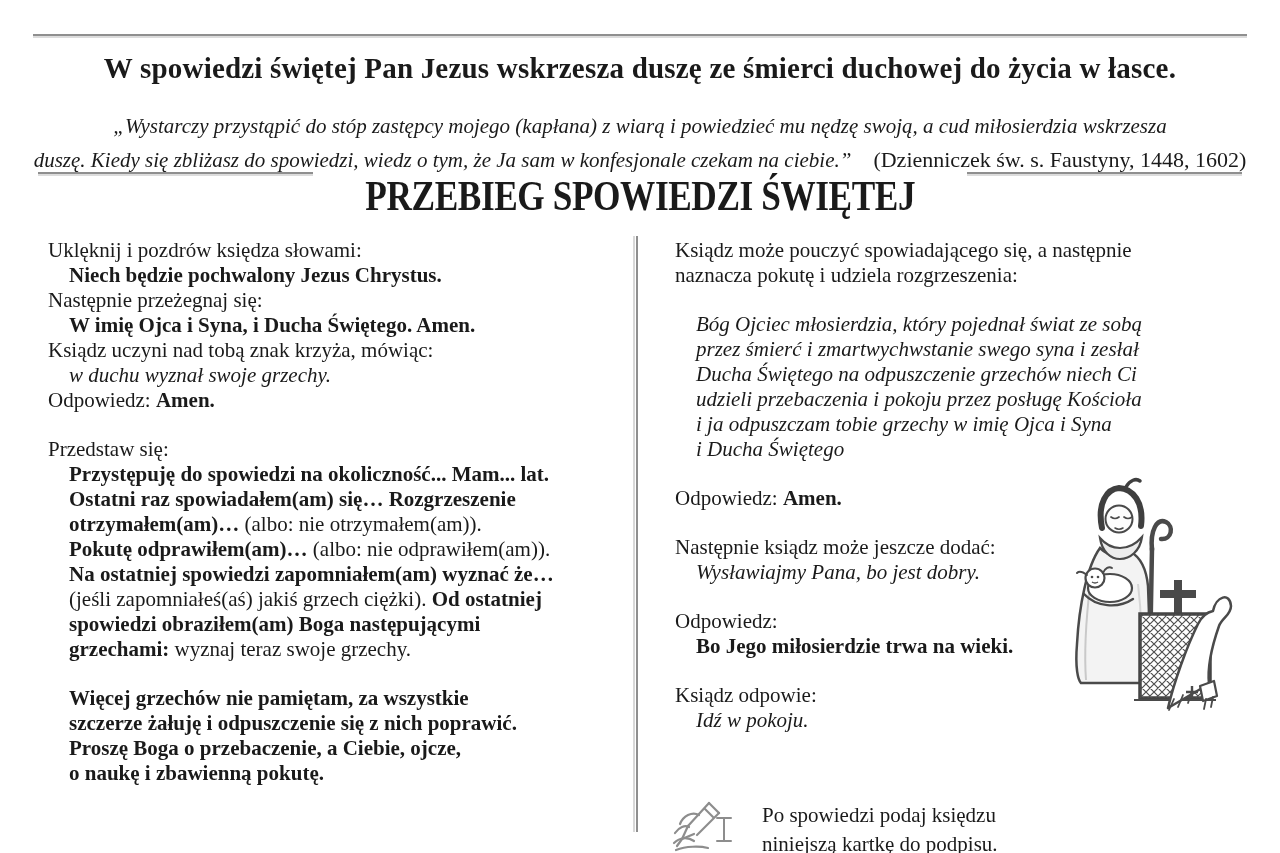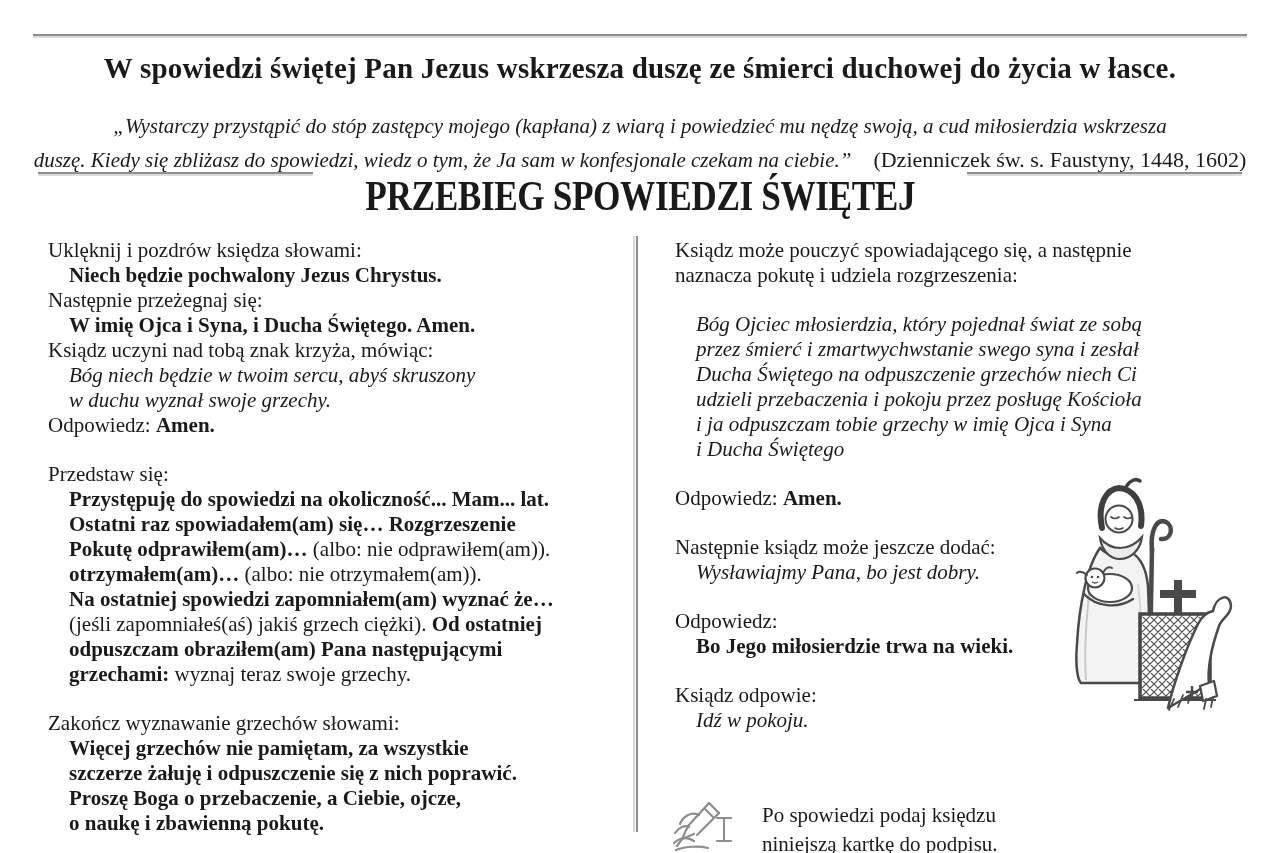--- a/index.html
+++ b/index.html
@@ -71,37 +71,35 @@
 
   <div class="vdivider"></div>
 
   <div class="col col-left" id="col-left">
       <div class="block">
         <div class="tline"><span class="r-n">Uklęknij i pozdrów księdza słowami:</span></div>
         <div class="tline indent"><span class="r-b">Niech będzie pochwalony Jezus Chrystus.</span></div>
         <div class="tline"><span class="r-n">Następnie przeżegnaj się:</span></div>
         <div class="tline indent"><span class="r-b">W imię Ojca i Syna, i Ducha Świętego. Amen.</span></div>
         <div class="tline"><span class="r-n">Ksiądz uczyni nad tobą znak krzyża, mówiąc:</span></div>
-        <div class="tline indent"><span class="r-i">Bóg niech będzie w twoim sercu, abyś skruszony</span></div>
         <div class="tline indent"><span class="r-i">w duchu wyznał swoje grzechy.</span></div>
         <div class="tline"><span class="r-n">Odpowiedz: </span><span class="r-b">Amen.</span></div>
       </div>
       <div class="block">
         <div class="tline"><span class="r-n">Przedstaw się:</span></div>
         <div class="tline indent"><span class="r-b">Przystępuję do spowiedzi na okoliczność... Mam... lat.</span></div>
         <div class="tline indent"><span class="r-b">Ostatni raz spowiadałem(am) się… Rozgrzeszenie</span></div>
+        <div class="tline indent"><span class="r-b">otrzymałem(am)…</span><span class="r-n"> (albo: nie otrzymałem(am)).</span></div>
         <div class="tline indent"><span class="r-b">Pokutę odprawiłem(am)…</span><span class="r-n"> (albo: nie odprawiłem(am)).</span></div>
-        <div class="tline indent"><span class="r-b">otrzymałem(am)…</span><span class="r-n"> (albo: nie otrzymałem(am)).</span></div>
         <div class="tline indent"><span class="r-b">Na ostatniej spowiedzi zapomniałem(am) wyznać że…</span></div>
         <div class="tline indent"><span class="r-n">(jeśli zapomniałeś(aś) jakiś grzech ciężki). </span><span class="r-b">Od ostatniej</span></div>
-        <div class="tline indent"><span class="r-b">odpuszczam obraziłem(am) Pana następującymi</span></div>
+        <div class="tline indent"><span class="r-b">spowiedzi obraziłem(am) Boga następującymi</span></div>
         <div class="tline indent"><span class="r-b">grzechami: </span><span class="r-n">wyznaj teraz swoje grzechy.</span></div>
       </div>
       <div class="block">
-        <div class="tline"><span class="r-n">Zakończ wyznawanie grzechów słowami:</span></div>
         <div class="tline indent"><span class="r-b">Więcej grzechów nie pamiętam, za wszystkie</span></div>
         <div class="tline indent"><span class="r-b">szczerze żałuję i odpuszczenie się z nich poprawić.</span></div>
         <div class="tline indent"><span class="r-b">Proszę Boga o przebaczenie, a Ciebie, ojcze,</span></div>
         <div class="tline indent"><span class="r-b">o naukę i zbawienną pokutę.</span></div>
       </div>
     </div>
   <div class="col col-right" id="col-right">
       <div class="block">
         <div class="tline"><span class="r-n">Ksiądz może pouczyć spowiadającego się, a następnie</span></div>
         <div class="tline"><span class="r-n">naznacza pokutę i udziela rozgrzeszenia:</span></div>

